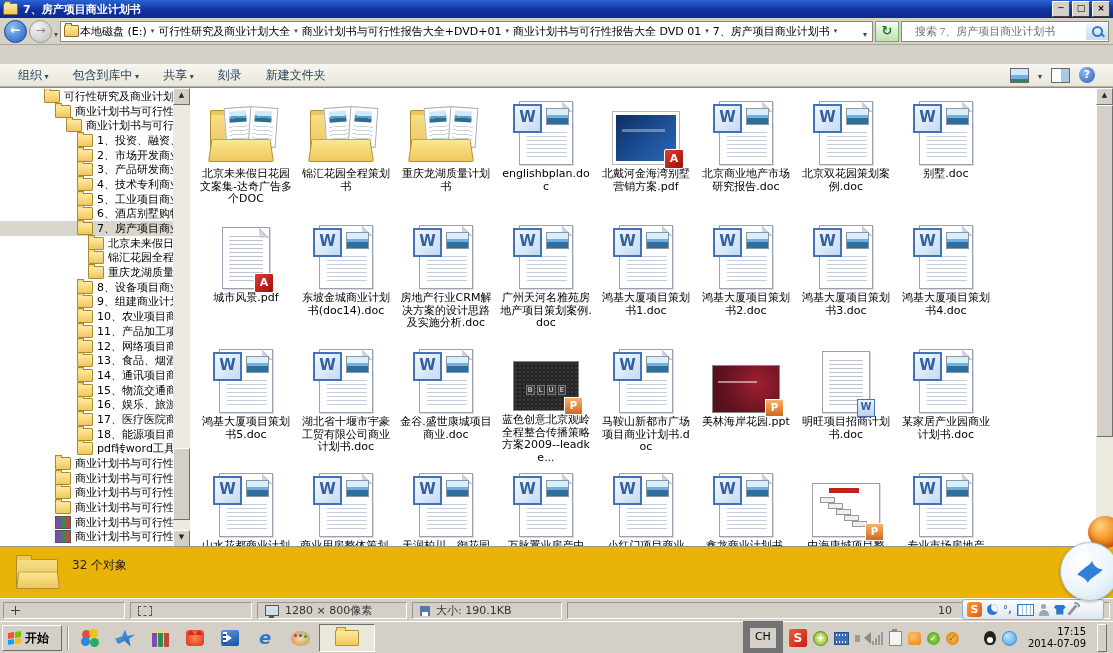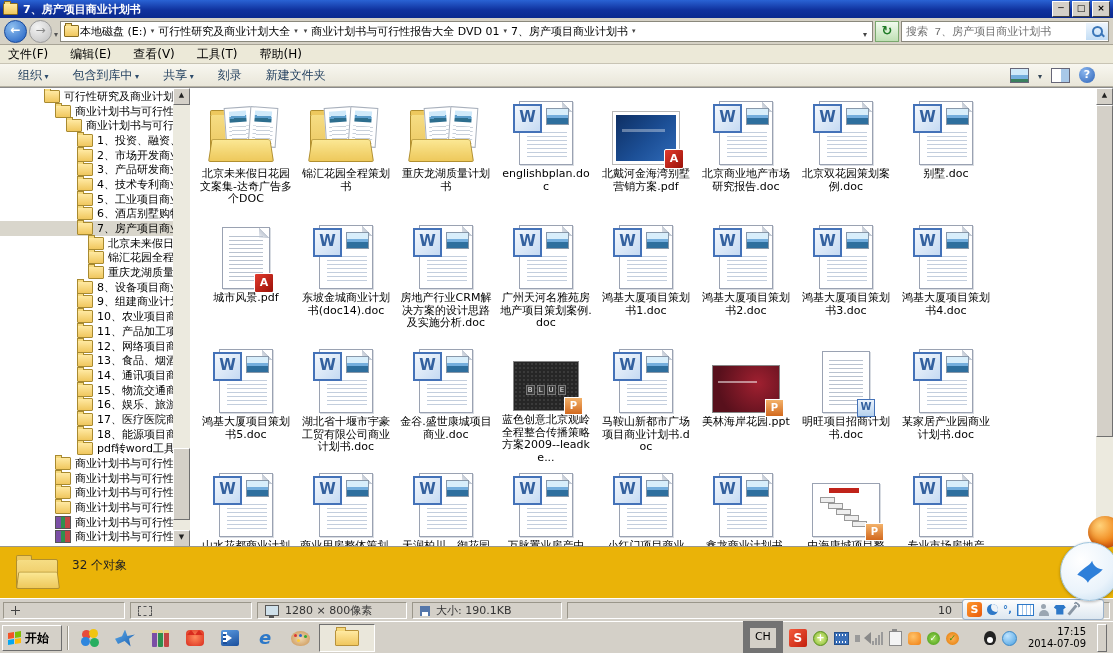--- a/index.html
+++ b/index.html
@@ -28,22 +28,22 @@
   #addrfield{flex:1;height:19px;background:#fff;border:1px solid #8a887c;display:flex;align-items:center;
              padding:0 3px;overflow:hidden;white-space:nowrap;}
   #crumbs{display:flex;align-items:center;overflow:hidden;flex:1;}
   .crumb{font-size:11px;color:#000;padding:0 1px;flex:0 0 auto;}
   .crumb-sep{font-size:7px;color:#444;padding:0 3px;flex:0 0 auto;}
   .addr-end-dd::after{content:"\25BE";font-size:8px;color:#444;padding:0 2px;}
   #refreshbtn{width:22px;height:19px;background:linear-gradient(#f2fbef,#bfe0b4);border:1px solid #7aa86e;flex:0 0 auto;
               color:#1f7a26;font-size:13px;line-height:17px;text-align:center;}
   #refreshbtn::after{content:"\21BB";font-weight:bold;}
   #searchbox{width:206px;height:19px;background:#fff;border:1px solid #8a887c;display:flex;align-items:center;flex:0 0 auto;}
-  #search-input{flex:1;min-width:0;border:0;outline:0;background:transparent;font-size:11px;color:#707070;padding:0 4px;
-                font-family:Liberation Mono, monospace;}
+  #search-input{flex:1;min-width:0;border:0;outline:0;background:transparent;font-size:11px;color:#707070;padding:0 13px;
+                font-family:Liberation Serif, serif;}
   #searchbtn{width:22px;height:17px;background:linear-gradient(#eef6fd,#c3ddf5);display:flex;align-items:center;justify-content:center;flex:0 0 auto;}
   .mag{width:7px;height:7px;border:2px solid #3a76b8;border-radius:50%;position:relative;}
   .mag::after{content:"";position:absolute;left:6px;top:6px;width:5px;height:2px;background:#3a76b8;transform:rotate(45deg);}
 
   
   #menubar{position:absolute;top:45px;left:0;right:0;height:18px;background:#ece9d8;border-bottom:1px solid #c8c4b4;
            display:flex;align-items:center;padding-left:8px;gap:22px;font-size:12px;color:#000;}
   .menu-item{white-space:nowrap;}
 
   
@@ -257,44 +257,38 @@
     <span class="navbtn nav-back"></span>
     <span class="navbtn nav-fwd"></span>
     <span class="navdd"></span>
     <div id="addrfield">
       <span class="mini-folder"></span>
       <div id="crumbs">
           <span class="crumb">本地磁盘 (E:)</span>
           <span class="crumb-sep">▾</span>
           <span class="crumb">可行性研究及商业计划大全</span>
           <span class="crumb-sep">▾</span>
+          <span class="crumb">商业计划书与可行性报告大全+DVD+01</span>
           <span class="crumb-sep">▾</span>
           <span class="crumb">商业计划书与可行性报告大全 DVD 01</span>
           <span class="crumb-sep">▾</span>
           <span class="crumb">7、房产项目商业计划书</span>
           <span class="crumb-sep">▾</span>
         </div>
       <span class="addr-end-dd"></span>
     </div>
     <span id="refreshbtn"></span>
     <div id="searchbox">
       <input id="search-input" readonly="" value="搜索 7、房产项目商业计划书" style="">
       <span id="searchbtn">
           <span class="mag"></span>
         </span>
     </div>
   </div>
 
-  <div id="menubar">
-      <span class="menu-item">文件(F)</span>
-      <span class="menu-item">编辑(E)</span>
-      <span class="menu-item">查看(V)</span>
-      <span class="menu-item">工具(T)</span>
-      <span class="menu-item">帮助(H)</span>
-    </div>
 
   <div id="cmdbar">
     <span id="tb-items" style="display:flex;align-items:center;">
         <span class="tb-item has-dd">组织</span>
         <span class="tb-item has-dd">包含到库中</span>
         <span class="tb-item has-dd">共享</span>
         <span class="tb-item">刻录</span>
         <span class="tb-item">新建文件夹</span>
       </span>
     <span id="cmdbar-right">

